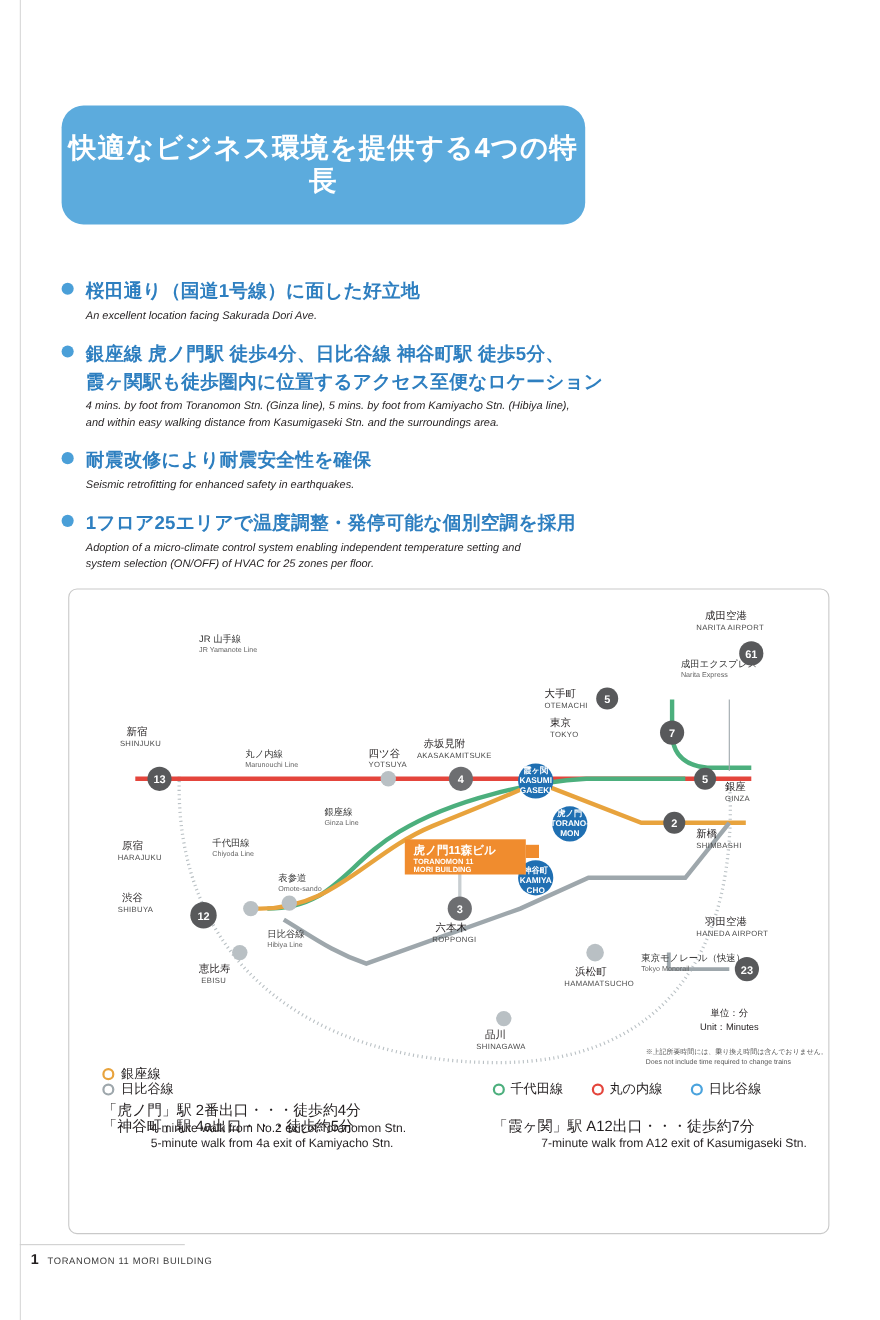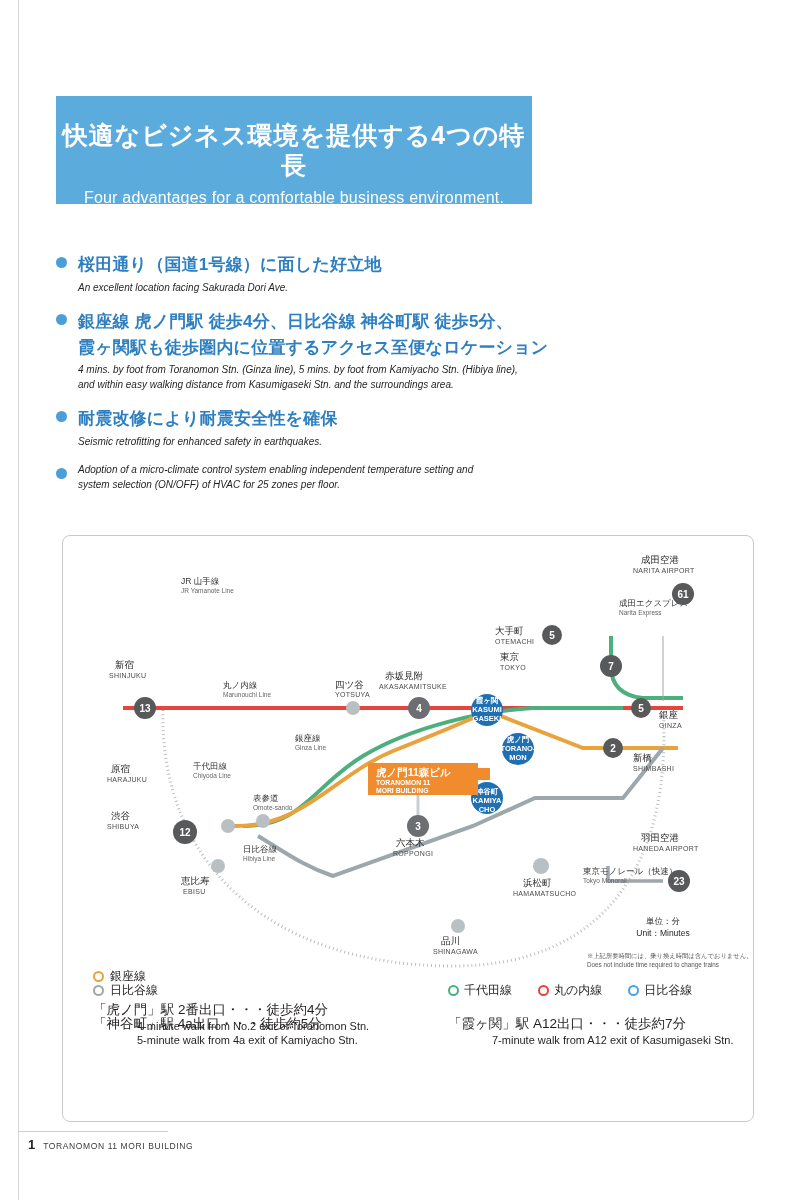--- a/index.html
+++ b/index.html
@@ -32,31 +32,32 @@
   
   .banner {
     position: absolute;
     left: 56px;
     top: 96px;
     width: 476px;
     height: 108px;
     background: #5cabdd;
     color: #ffffff;
     text-align: center;
+    border-radius: 20px;
   }
   .banner-jp {
     font-size: 25px;
     font-weight: bold;
     letter-spacing: 1px;
     margin-top: 24px;
     line-height: 1.2;
   }
   .banner-en {
     font-size: 16px;
-    margin-top: 9px;
+    margin-top: 23px;
     letter-spacing: 0.2px;
   }
 
   
   .adv-list {
     position: absolute;
     left: 56px;
     top: 252px;
     width: 640px;
   }
@@ -230,20 +231,21 @@
     </div>
 
     <div class="adv">
       <span class="bullet"></span>
       <div class="adv-jp">耐震改修により耐震安全性を確保</div>
       <div class="adv-en">Seismic retrofitting for enhanced safety in earthquakes.</div>
     </div>
 
     <div class="adv">
       <span class="bullet"></span>
+      <div class="adv-jp">1フロア25エリアで温度調整・発停可能な個別空調を採用</div>
       <div class="adv-en" style="white-space:pre-line">Adoption of a micro-climate control system enabling independent temperature setting and
 system selection (ON/OFF) of HVAC for 25 zones per floor.</div>
     </div>
 
   </div>
 
   <div class="map-panel">
     <div class="map-svg-wrap">
       <svg class="map" width="690" height="585" viewBox="0 0 690 585" xmlns="http://www.w3.org/2000/svg">
         <defs>

